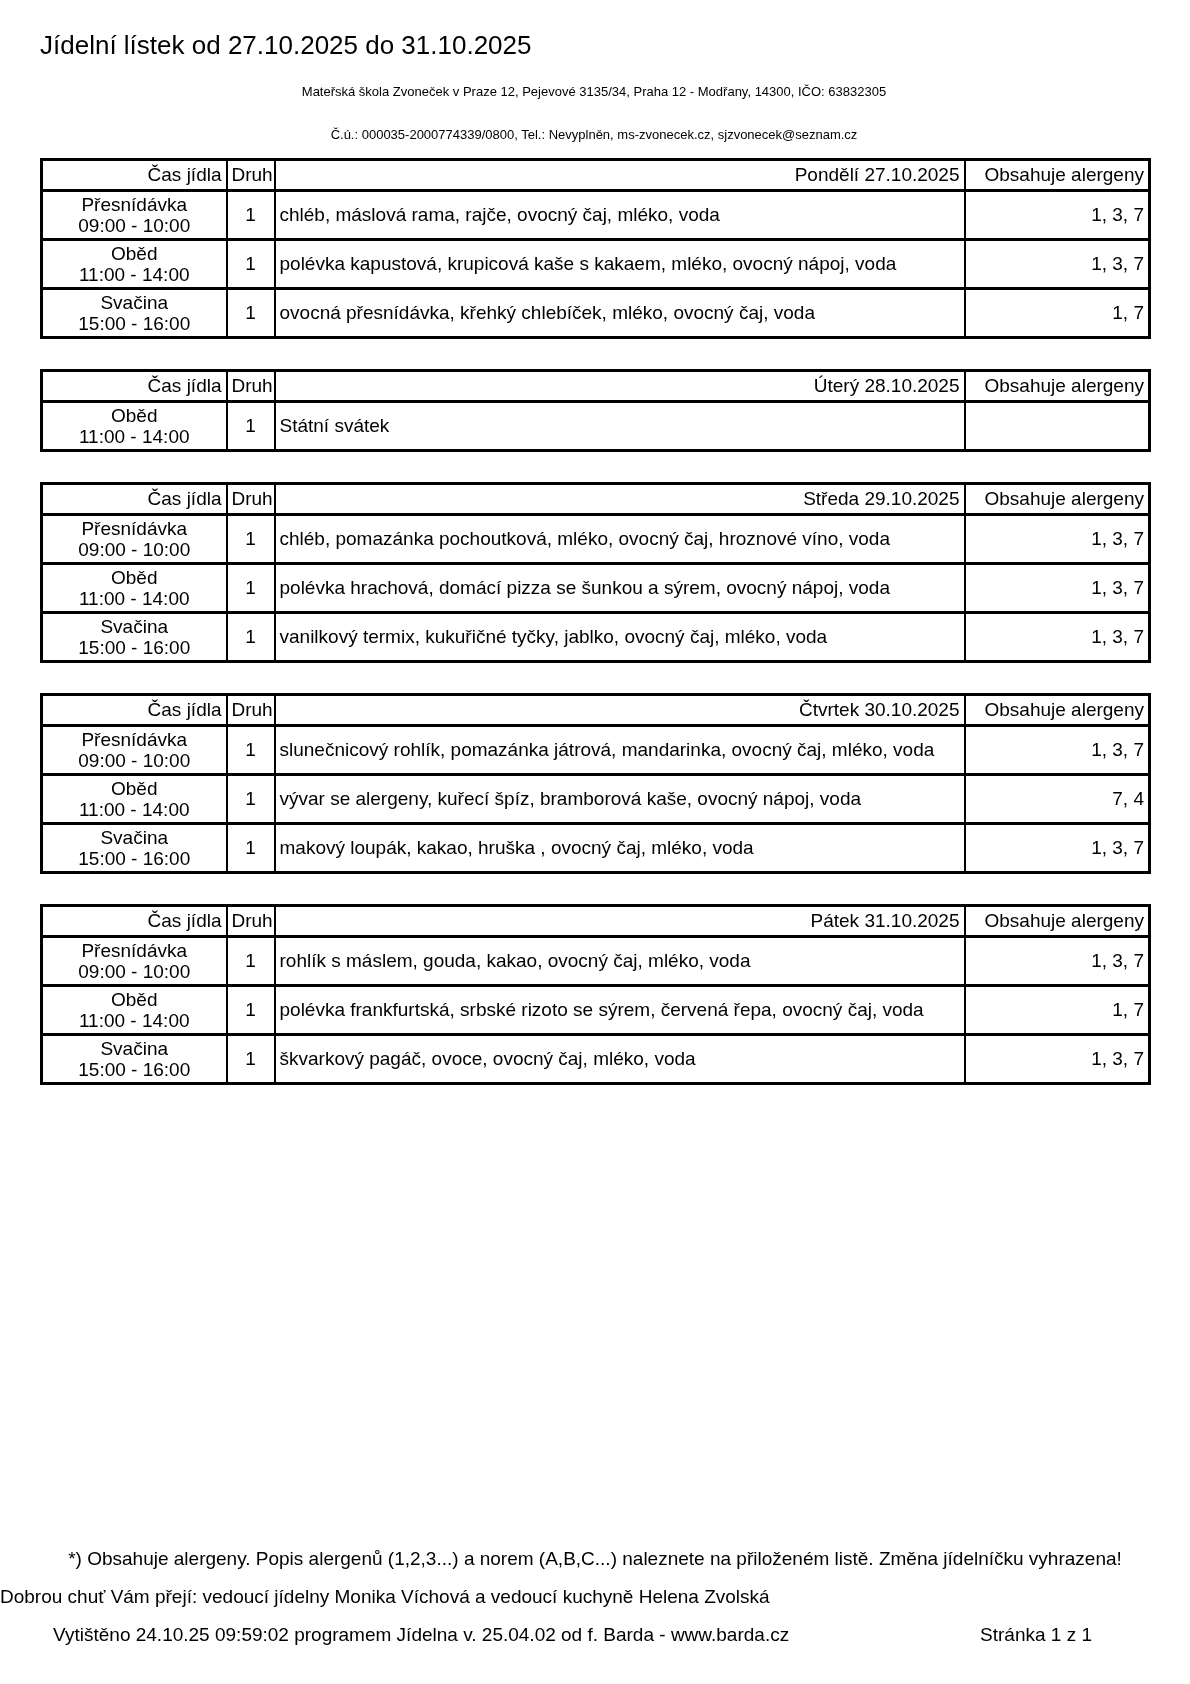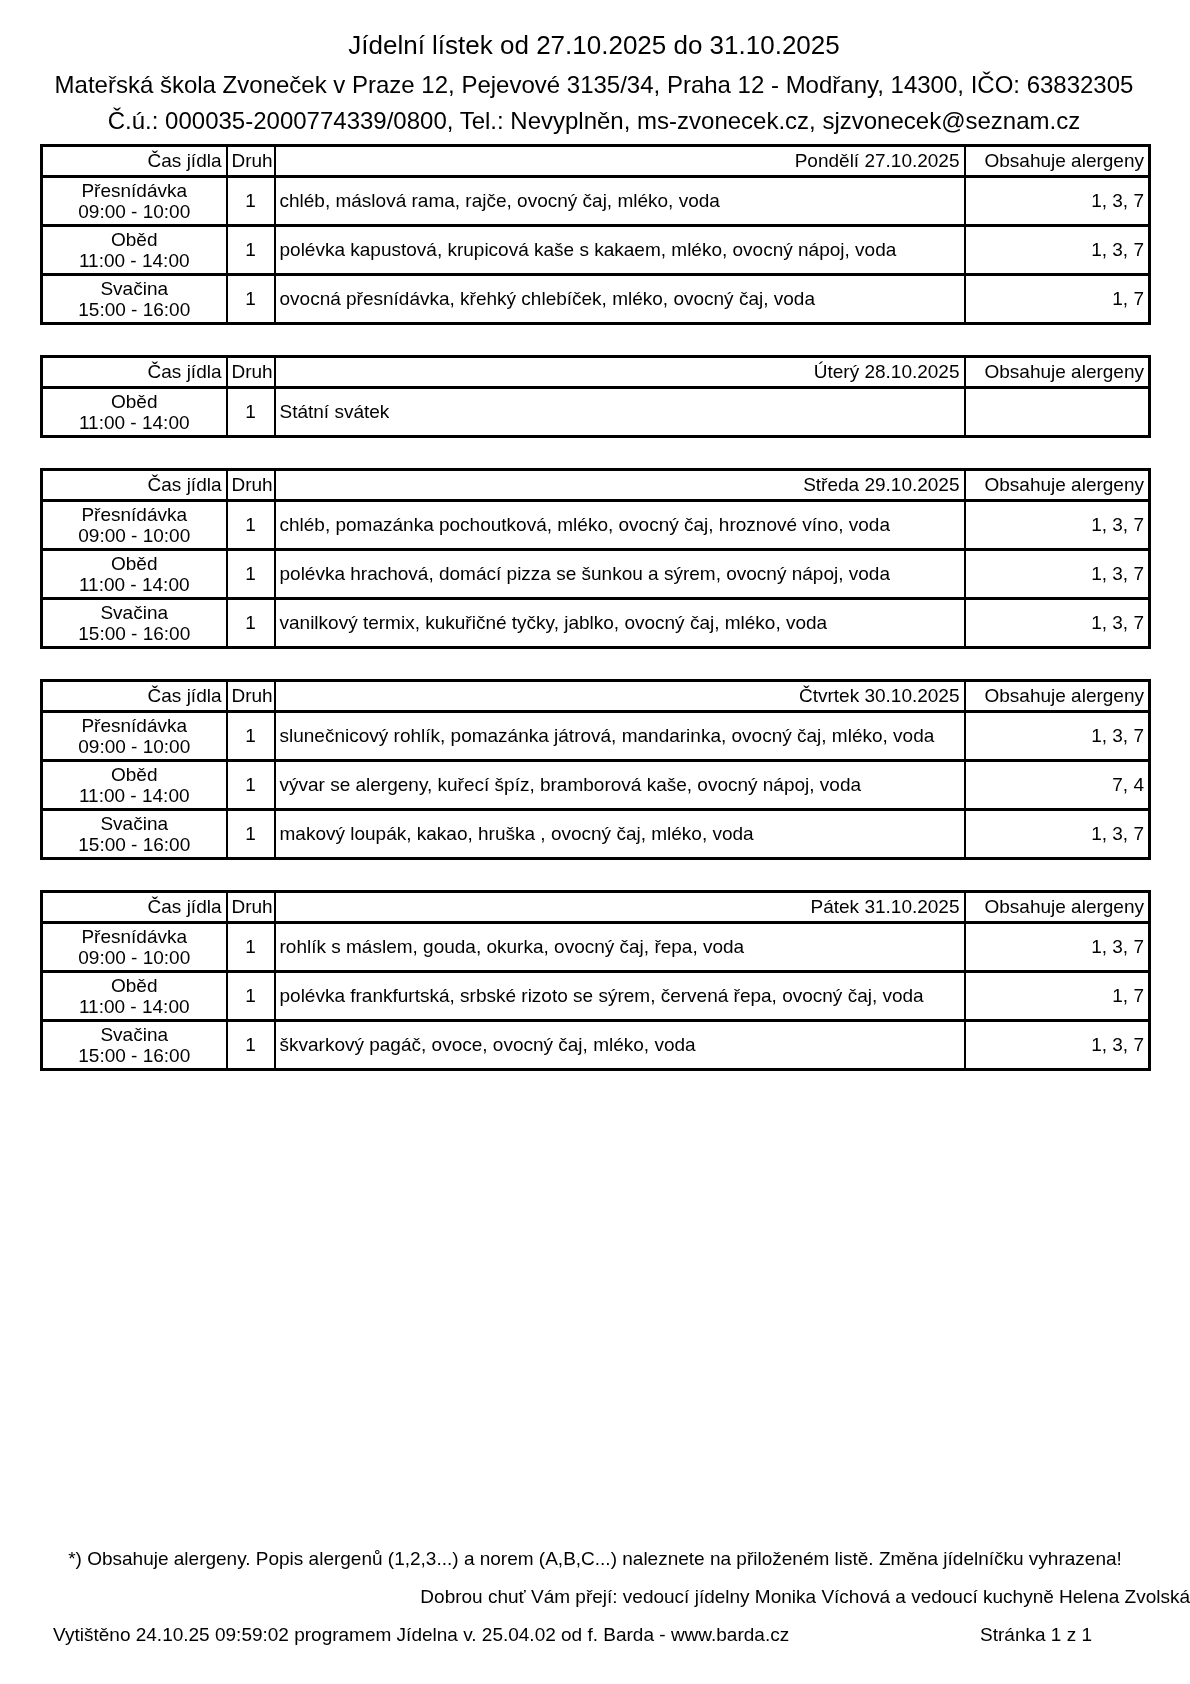--- a/index.html
+++ b/index.html
@@ -3,22 +3,22 @@
 <meta charset="utf-8">
 <style>
   html, body { margin:0; padding:0; }
   body {
     width:1190px; height:1684px;
     background:#ffffff; color:#000000;
     font-family:"Liberation Sans", sans-serif;
     position:relative; overflow:hidden;
   }
   .page { padding:30px 42px 0 40px; }
-  .doc-title { text-align:center; font-size:26px; line-height:30px; }
-  .doc-sub { text-align:center; font-size:24px; line-height:23px; margin-top:13px; }
+  .doc-title { font-size:26px; line-height:30px; }
+  .doc-sub { text-align:center; font-size:13px; line-height:23px; margin-top:20px; }
   table.menu {
     border-collapse:collapse; table-layout:fixed;
     width:1108px; margin-top:30px;
     border:3px solid #000;
     font-size:19px;
   }
   table.menu.first { margin-top:12px; }
   table.menu th, table.menu td {
     border-left:2px solid #000; border-right:2px solid #000;
     border-top:3px solid #000; border-bottom:3px solid #000;
@@ -31,21 +31,21 @@
   td.c-meal { text-align:center; line-height:21px; padding:3px 2px; }
   td.c-type { text-align:center; }
   td.c-food { text-align:left; padding-left:18px; padding-right:8px; line-height:24px; }
   td.c-allerg { text-align:right; padding-right:8px; }
   .footer-note {
     position:absolute; top:1548px; left:0; width:100%;
     text-align:center; font-size:19px;
   }
   .footer-greeting {
     position:absolute; top:1586px; left:0; width:100%;
-    text-align:right; font-size:19px;
+    text-align:left; font-size:19px;
   }
   .footer-print { position:absolute; top:1624px; left:53px; font-size:19px; }
   .footer-page { position:absolute; top:1624px; right:98px; font-size:19px; }
 </style>
 </head>
 <body>
 
 <div class="page">
 
   <div class="doc-title">Jídelní lístek od 27.10.2025 do 31.10.2025</div>
@@ -223,21 +223,21 @@
       <th>Druh</th>
       <th>Pátek 31.10.2025</th>
       <th>Obsahuje alergeny</th>
     </tr>
     <tr>
       <td class="c-meal">
         <div>Přesnídávka</div>
         <div>09:00 - 10:00</div>
       </td>
       <td class="c-type">1</td>
-      <td class="c-food">rohlík s máslem, gouda, okurka, ovocný čaj, řepa, voda</td>
+      <td class="c-food">rohlík s máslem, gouda, kakao, ovocný čaj, mléko, voda</td>
       <td class="c-allerg">1, 3, 7</td>
     </tr>
     <tr>
       <td class="c-meal">
         <div>Oběd</div>
         <div>11:00 - 14:00</div>
       </td>
       <td class="c-type">1</td>
       <td class="c-food">polévka frankfurtská, srbské rizoto se sýrem, červená řepa, ovocný čaj, voda</td>
       <td class="c-allerg">1, 7</td>

